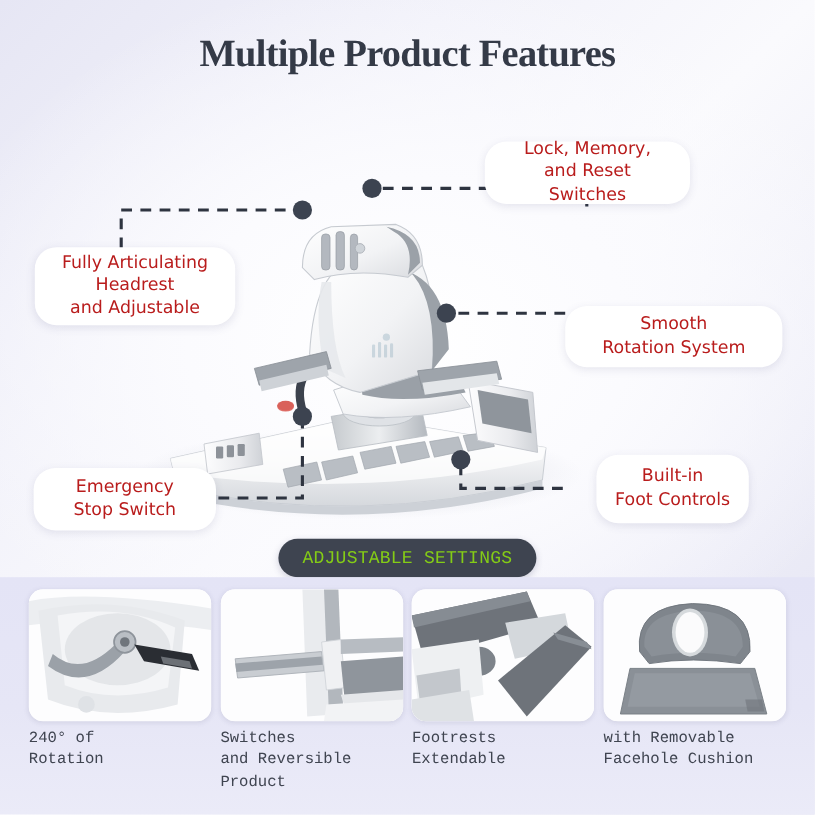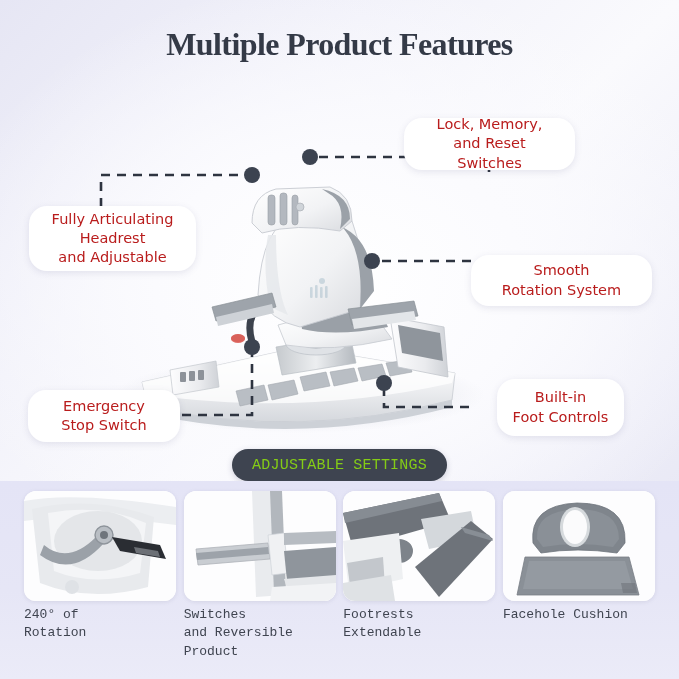--- a/index.html
+++ b/index.html
@@ -336,17 +336,18 @@
     <div class="cap">
       <div>Switches</div>
       <div>and Reversible</div>
       <div>Product</div>
     </div>
     <div class="cap">
       <div>Footrests</div>
       <div>Extendable</div>
     </div>
     <div class="cap">
+      <div>with Removable</div>
       <div>Facehole Cushion</div>
     </div>
   </div>
 
 </div>
 
 </body></html>

